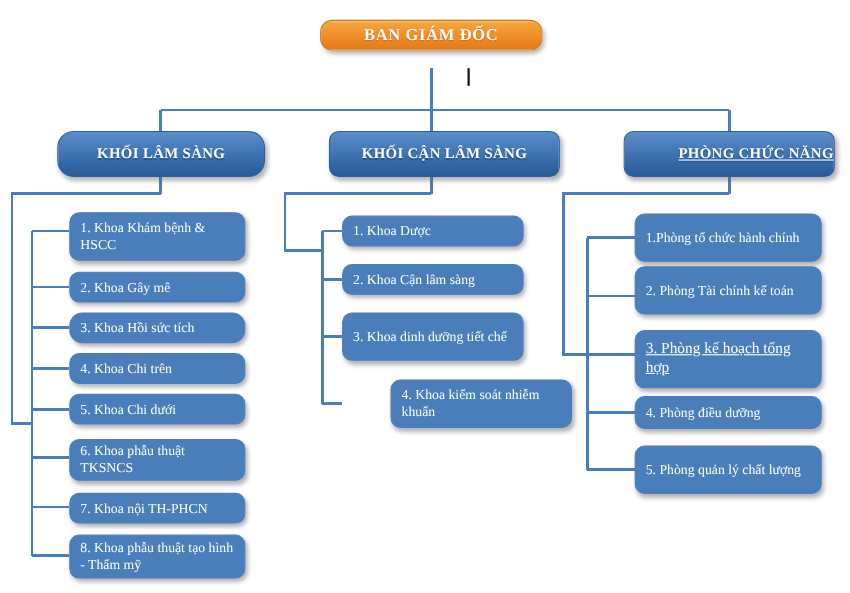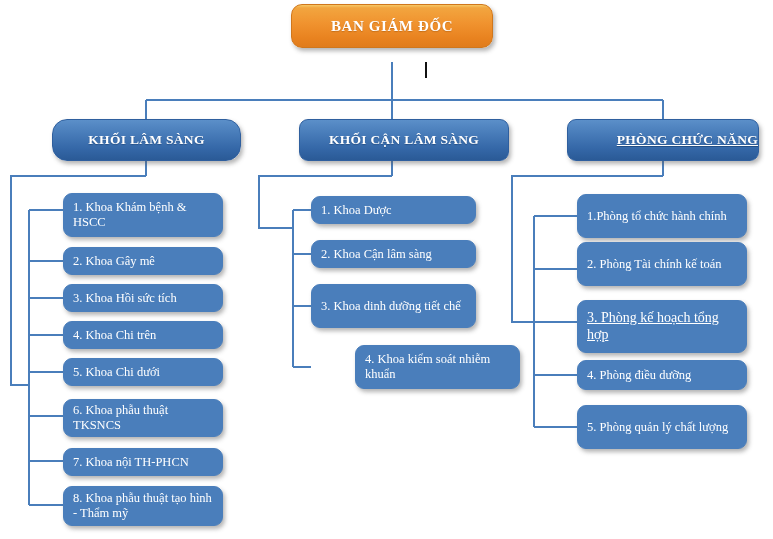--- a/index.html
+++ b/index.html
@@ -129,36 +129,36 @@
       <path d="M663,176 L512,176 L512,322 L534,322"></path>
       <path d="M534,216 L534,427"></path>
       <path d="M534,216 L577,216"></path>
       <path d="M534,269 L577,269"></path>
       <path d="M534,322 L577,322"></path>
       <path d="M534,375 L577,375"></path>
       <path d="M534,427 L577,427"></path>
     </g>
   </svg>
 
-  <div class="node root" style="left:291px; top:4px; width:202px; height:44px; font-size:15px;">
+  <div class="node root" style="left:291px; top:18px; width:202px; height:28px; font-size:15px;">
     <span class="label" style="text-align:center;">BAN GIÁM ĐỐC</span>
   </div>
   <div class="caret-mark" style="left:425px; top:62px; height:16px;"></div>
 
   <div class="node group" style="left:52px; top:119px; width:189px; height:42px; font-size:13.5px;border-radius:15px;">
     <span class="label" style="text-align:center;">KHỐI LÂM SÀNG</span>
   </div>
 
   <div class="node leaf" style="left:63px; top:193px; width:160px; height:44px; font-size:12.5px;">
     <span class="label">1. Khoa Khám bệnh &amp; HSCC</span>
   </div>
   <div class="node leaf" style="left:63px; top:247px; width:160px; height:28px; font-size:12.5px;">
     <span class="label">2. Khoa Gây mê</span>
   </div>
-  <div class="node leaf" style="left:63px; top:284px; width:160px; height:28px; font-size:12.5px;">
+  <div class="node leaf" style="left:63px; top:284px; width:160px; height:28px; font-size:12.5px;border-radius:12px;">
     <span class="label">3. Khoa Hồi sức tích</span>
   </div>
   <div class="node leaf" style="left:63px; top:321px; width:160px; height:28px; font-size:12.5px;">
     <span class="label">4. Khoa Chi trên</span>
   </div>
   <div class="node leaf" style="left:63px; top:358px; width:160px; height:28px; font-size:12.5px;">
     <span class="label">5. Khoa Chi dưới</span>
   </div>
   <div class="node leaf" style="left:63px; top:399px; width:160px; height:38px; font-size:12.5px;">
     <span class="label">6. Khoa phẫu thuật TKSNCS</span>

